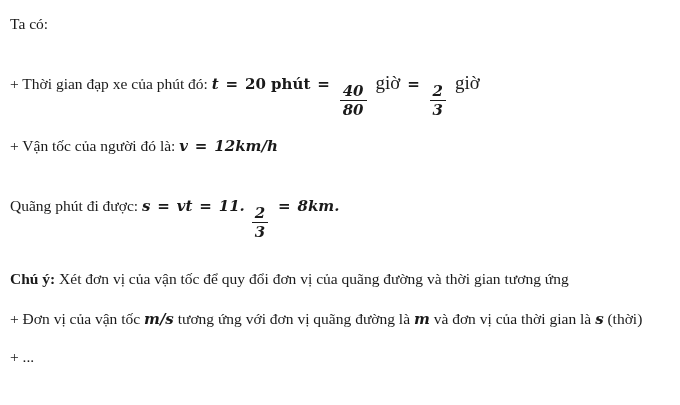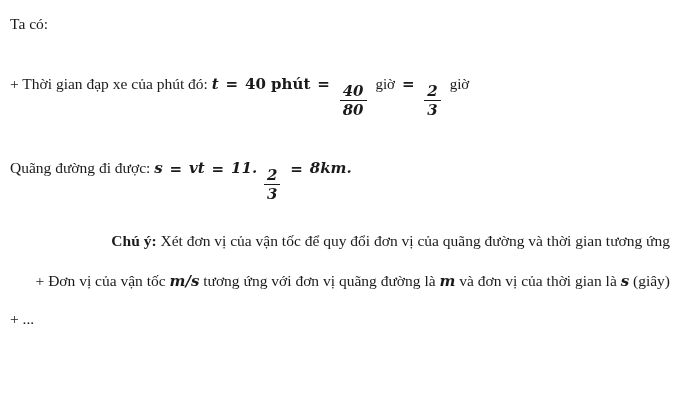--- a/index.html
+++ b/index.html
@@ -23,21 +23,20 @@
   }
   .line {
     font-size: 15.5px;
     line-height: 1.35;
     margin: 0 0 17px 0;
     white-space: nowrap;
   }
   .line.wrap {
     white-space: normal;
     line-height: 1.5;
-    text-align: right;
   }
   .math {
     font-family: "DejaVu Serif", serif;
     font-style: italic;
     font-weight: bold;
     font-size: 15px;
   }
   .math.up {
     font-style: normal;
   }
@@ -71,21 +70,21 @@
     border-top: 1.3px solid #1a1a1a;
     padding: 1px 3px 0 3px;
   }
   .frac.small {
     font-size: 13.5px;
   }
   .unit {
     font-family: "Liberation Serif", serif;
     font-style: normal;
     font-weight: normal;
-    font-size: 15px;
+    font-size: 19px;
     padding-left: 2px;
     margin-top: 48px;
   }
   .note-label {
     font-weight: bold;
   }
   .spacer-md { height: 8px; }
 </style>
 </head>
 <body>
@@ -93,39 +92,45 @@
 <div class="page">
 
   <p class="line">
     <span>Ta có:</span>
   </p>
 
   <p class="line">
     <span>+ Thời gian đạp xe của phút đó:</span>
     <span class="math">t</span>
     <span class="op">=</span>
-    <span class="math up">40 phút</span>
+    <span class="math up">20 phút</span>
     <span class="op">=</span>
     <span class="frac">
       <span class="num">40</span>
       <span class="den">80</span>
     </span>
     <span class="unit">giờ</span>
     <span class="op">=</span>
     <span class="frac">
       <span class="num">2</span>
       <span class="den">3</span>
     </span>
     <span class="unit">giờ</span>
   </p>
 
+  <p class="line">
+    <span>+ Vận tốc của người đó là:</span>
+    <span class="math">v</span>
+    <span class="op">=</span>
+    <span class="math">12km/h</span>
+  </p>
 
 
   <p class="line">
-    <span>Quãng đường đi được:</span>
+    <span>Quãng phút đi được:</span>
     <span class="math">s</span>
     <span class="op">=</span>
     <span class="math">vt</span>
     <span class="op">=</span>
     <span class="math">11.</span>
     <span class="frac">
       <span class="num">2</span>
       <span class="den">3</span>
     </span>
     <span class="op">=</span>
@@ -139,20 +144,20 @@
   </p>
 
 
   <p class="line wrap">
     <span>+ Đơn vị của vận tốc</span>
     <span class="math">m/s</span>
     <span>tương ứng với đơn vị quãng đường là</span>
     <span class="math">m</span>
     <span>và đơn vị của thời gian là</span>
     <span class="math">s</span>
-    <span>(giây)</span>
+    <span>(thời)</span>
   </p>
 
   <p class="line">
     <span>+ ...</span>
   </p>
 
 </div>
 
 </body></html>

